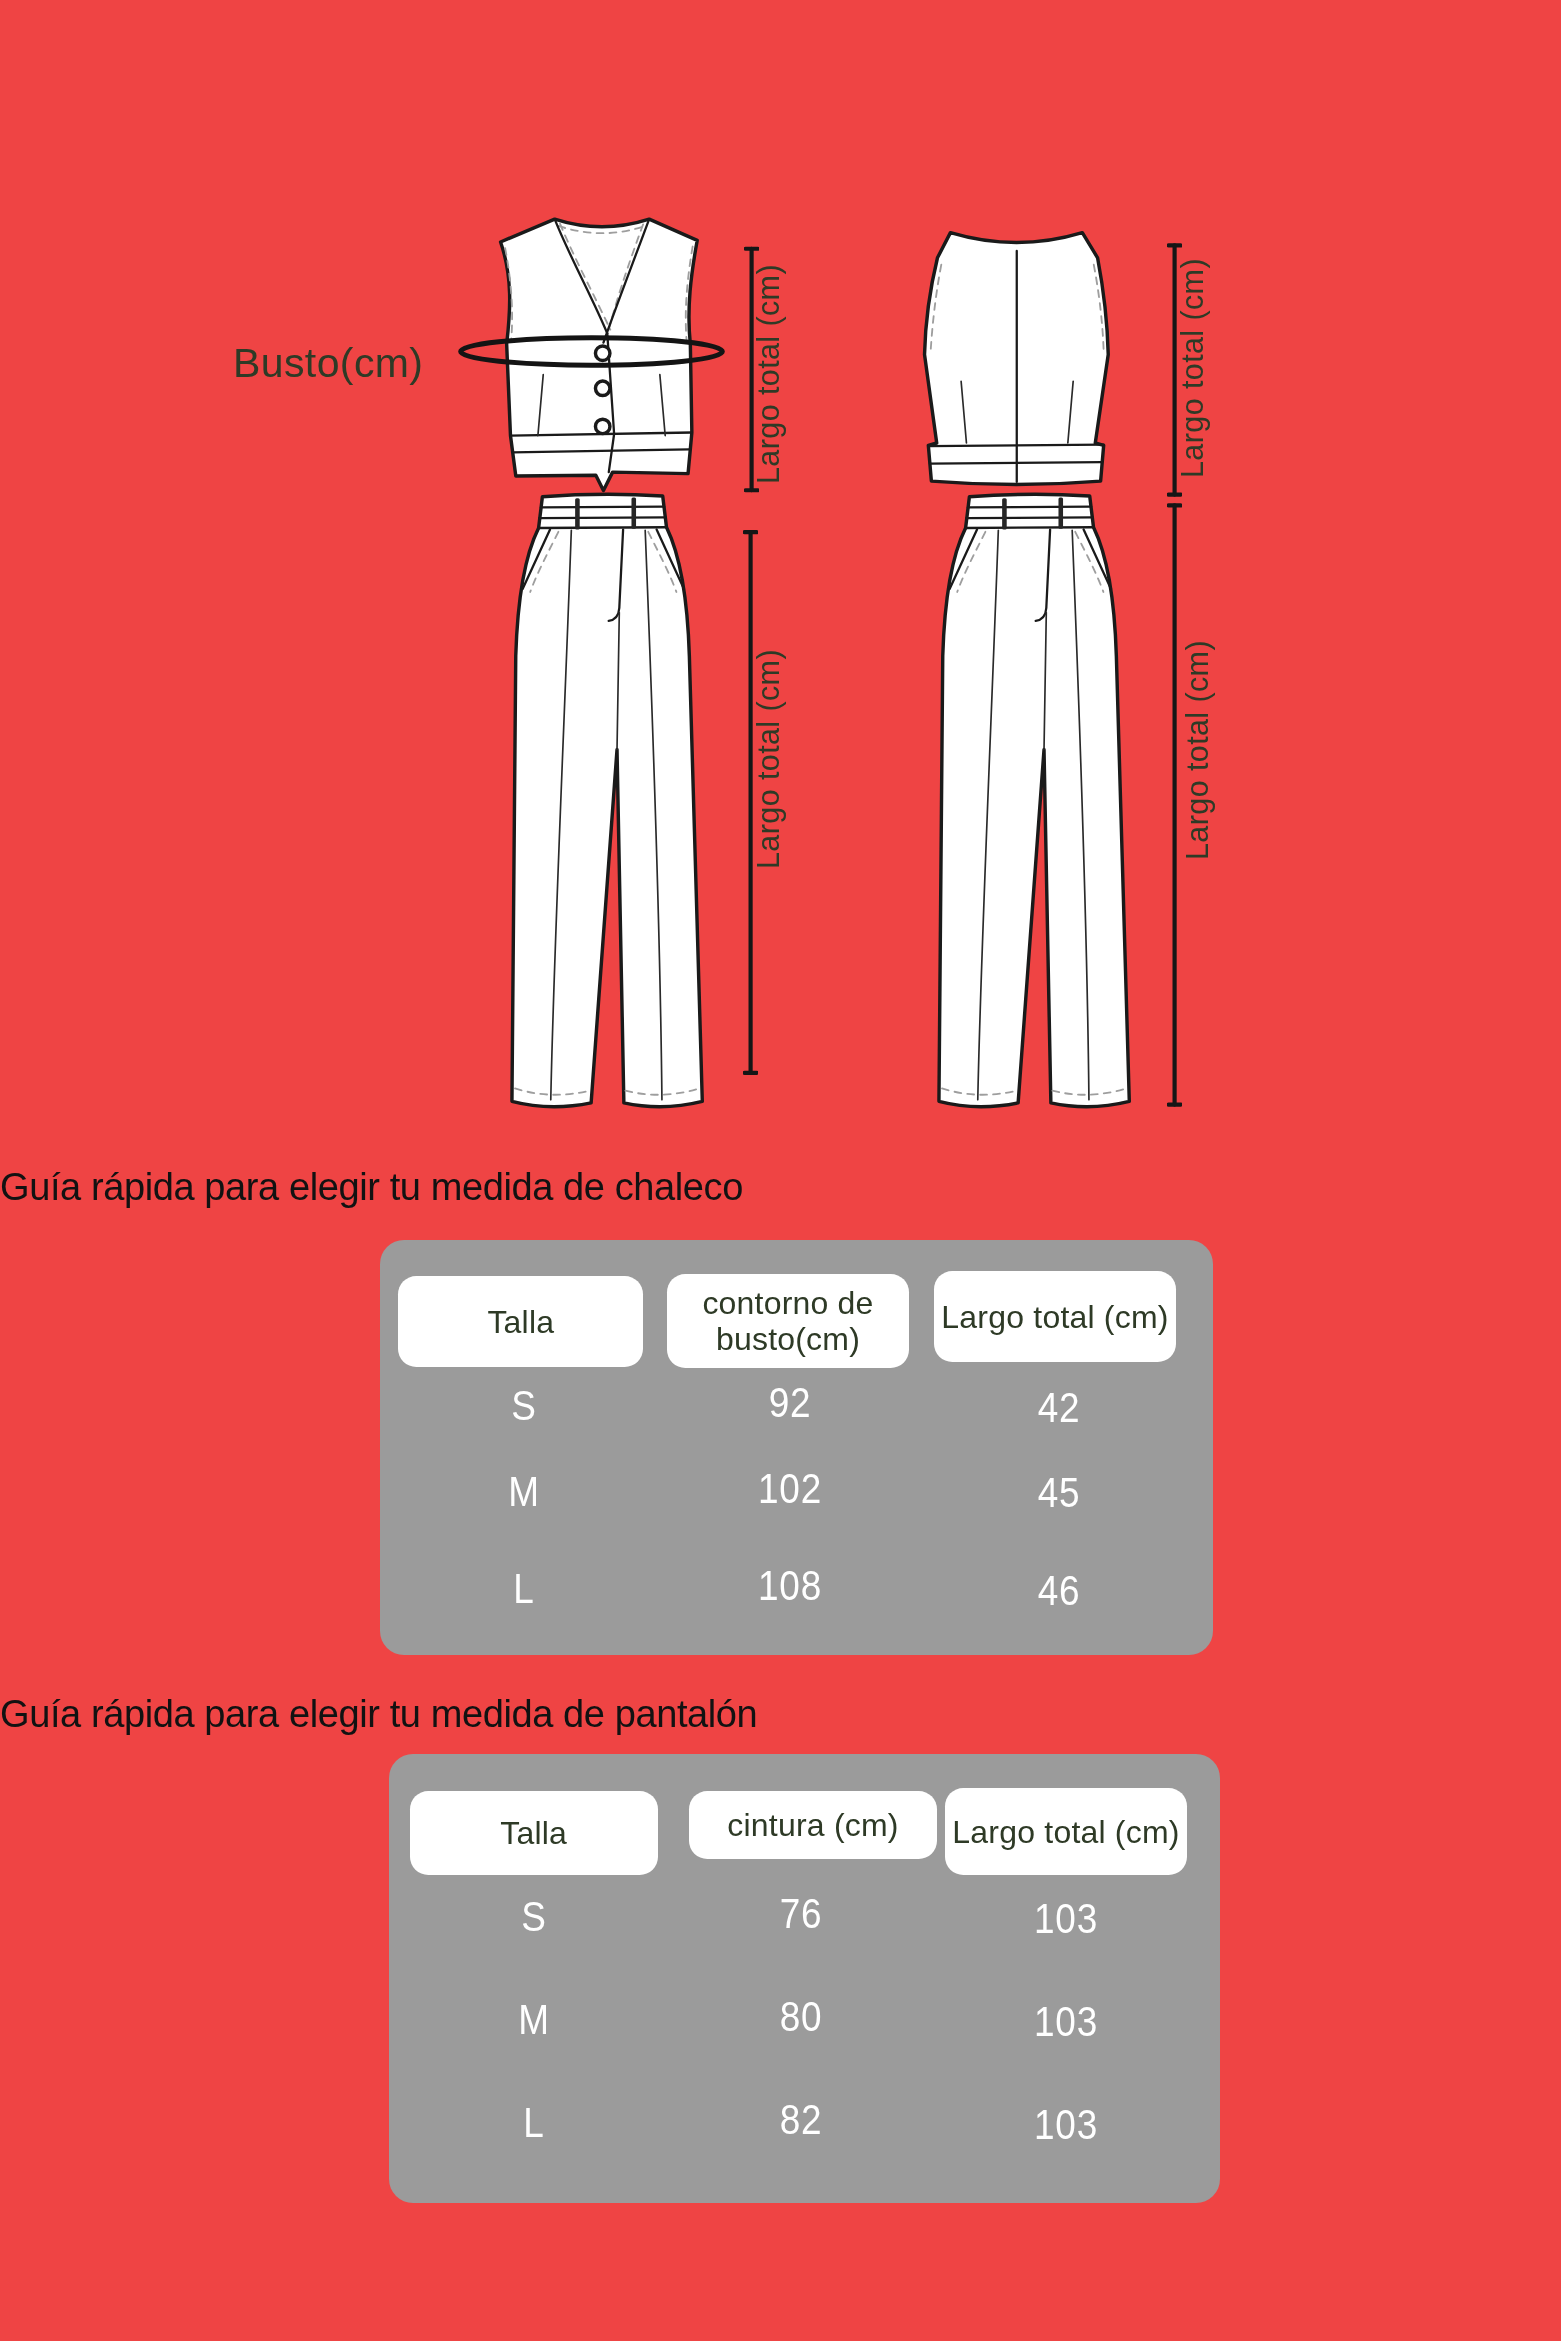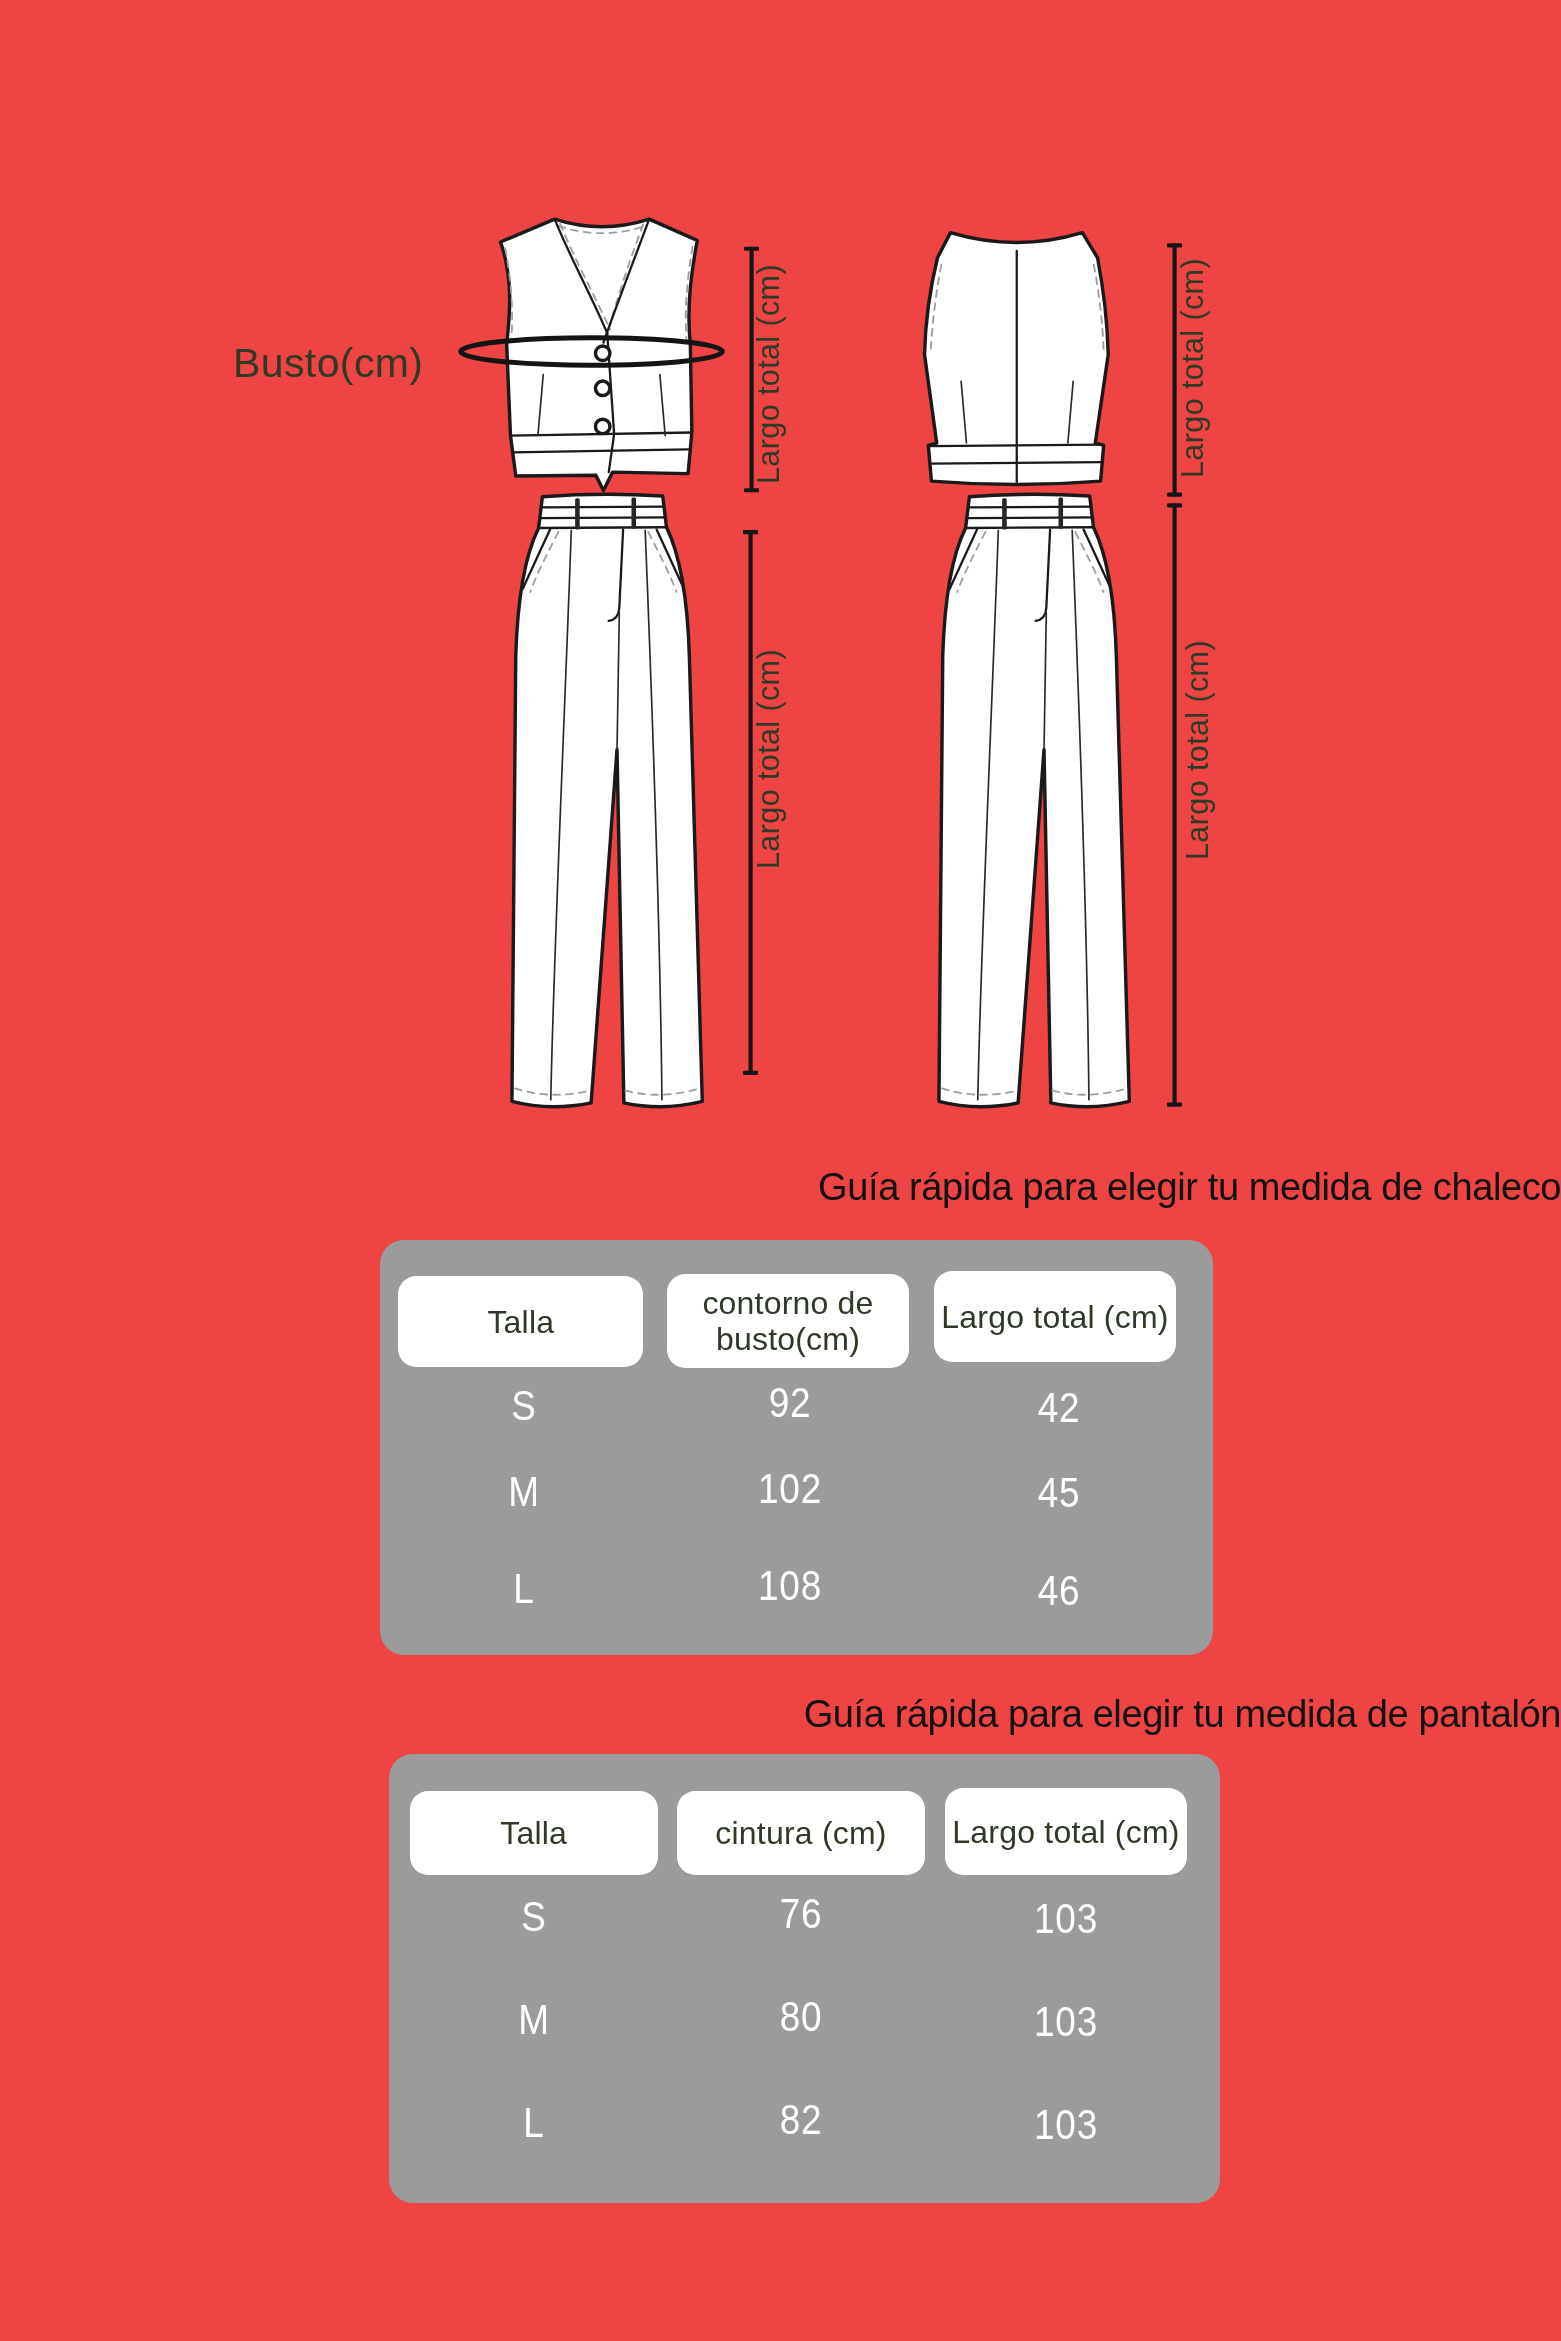--- a/index.html
+++ b/index.html
@@ -28,21 +28,21 @@
   .detail{fill:none;stroke:var(--line-black);stroke-width:3;stroke-linecap:round;}
   .thin{fill:none;stroke:#2a2a2a;stroke-width:2.2;stroke-linecap:round;}
   .stitch{fill:none;stroke:var(--stitch-gray);stroke-width:2.4;stroke-dasharray:9 8;stroke-linecap:round;}
   .btn{fill:#ffffff;stroke:var(--line-black);stroke-width:4.5;}
   .loop{fill:#262626;}
   .ellipse-line{fill:none;stroke:#141414;stroke-width:6.5;}
   .measure{position:absolute;}
   .ml{stroke:#161616;stroke-width:5.5;stroke-linecap:round;}
 
   .guide-title{
-    position:absolute;left:0;width:100%;text-align:right;
+    position:absolute;left:0;width:100%;text-align:left;
     font-size:38px;line-height:46px;font-weight:500;color:var(--title-black);letter-spacing:-0.4px;
   }
   .gtable{position:absolute;background:var(--table-gray);border-radius:24px;}
   .hcell{
     position:absolute;background:#ffffff;border-radius:18.3px;
     display:flex;align-items:center;justify-content:center;text-align:center;
     color:var(--accent-green);font-size:32px;line-height:36px;letter-spacing:0.2px;
   }
   .val{
     position:absolute;transform:translate(-50%,-50%) scaleX(0.88);
@@ -169,21 +169,21 @@
     <span class="val" style="left:410px;top:346px">108</span>
     <span class="val" style="left:679px;top:351px">46</span>
   </div>
 
   <h2 class="guide-title" style="top:1691px">Guía rápida para elegir tu medida de pantalón</h2>
 
   <div class="gtable" style="left:389px;top:1754px;width:831px;height:449px">
     <div class="hcell" style="left:20.6px;top:37px;width:248px;height:84px">
       <span>Talla</span>
     </div>
-    <div class="hcell" style="left:288px;top:37px;width:248px;height:84px">
+    <div class="hcell" style="left:300px;top:37px;width:248px;height:68px">
       <span>cintura (cm)</span>
     </div>
     <div class="hcell" style="left:556px;top:34px;width:242px;height:87px">
       <span>Largo total (cm)</span>
     </div>
 
     <span class="val" style="left:145px;top:163px">S</span>
     <span class="val" style="left:412px;top:160px">76</span>
     <span class="val" style="left:677px;top:165px">103</span>
 

